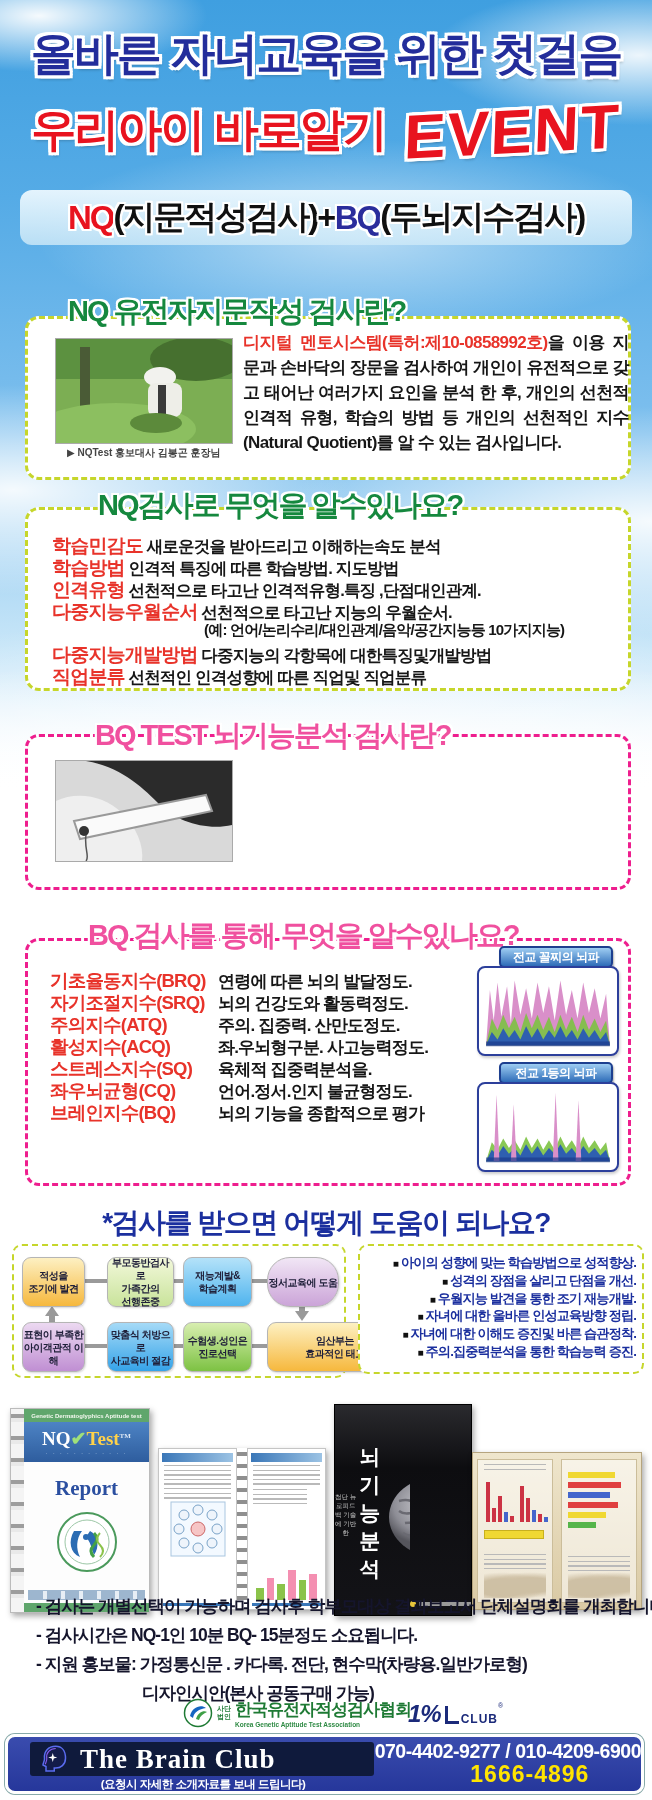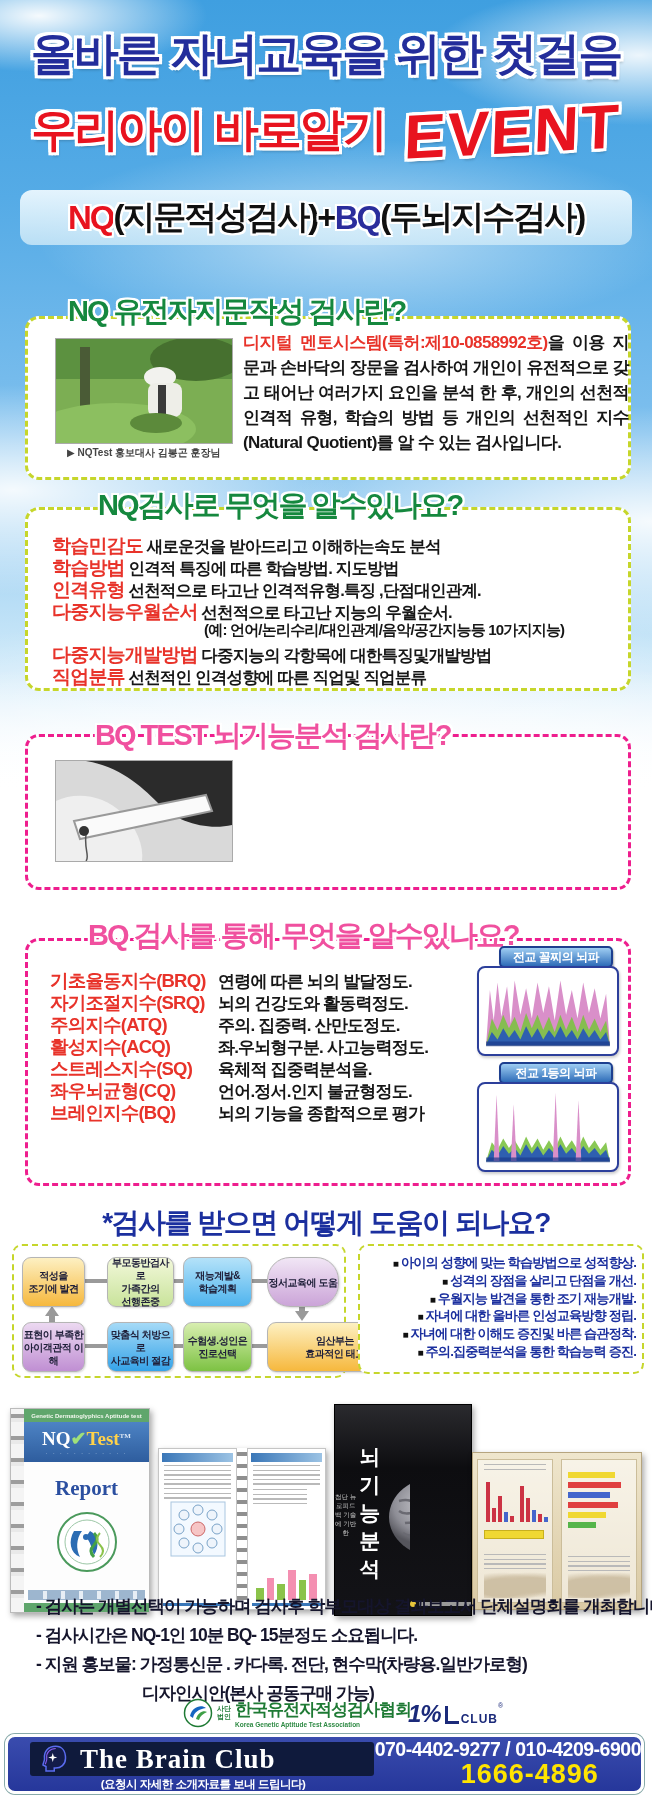--- a/index.html
+++ b/index.html
@@ -151,21 +151,21 @@
   .bbar{left:5px;top:1734px;width:639px;height:60px;border-radius:10px;border:3px solid #fff;
       background:linear-gradient(180deg,#3a4cae,#26379b);box-sizing:border-box;
       box-shadow:0 0 0 1px #8aa;display:flex;}
   .bbar .left{width:372px;position:relative;}
   .navybox{position:absolute;left:22px;top:5px;width:344px;height:34px;background:#0f1a3c;border-radius:3px;
       display:flex;align-items:center;padding-left:8px;box-sizing:border-box;}
   .brand{color:#fff;font-family:"Liberation Serif",serif;font-weight:700;font-size:27px;letter-spacing:1px;margin-left:8px;white-space:nowrap;}
   .bnote{position:absolute;left:30px;top:40px;width:330px;text-align:center;color:#fff;font-size:11.5px;font-weight:800;letter-spacing:-0.5px;}
   .bbar .right{flex:1;display:flex;flex-direction:column;align-items:center;justify-content:center;}
   .phones{color:#fff;font-size:19.5px;font-weight:900;letter-spacing:-0.5px;white-space:nowrap;}
-  .hotline{color:#ffe400;font-size:27px;font-weight:900;letter-spacing:1px;margin-top:-2px;margin-left:44px;}
+  .hotline{color:#ffe400;font-size:23px;font-weight:900;letter-spacing:1px;margin-top:-2px;margin-left:44px;}
 </style>
 </head>
 <body>
 
 <div id="poster">
 
   <div class="abs sky"></div>
 
   <div class="abs t1 ow3">올바른 자녀교육을 위한 첫걸음</div>
   <div class="abs t2 ow3">

